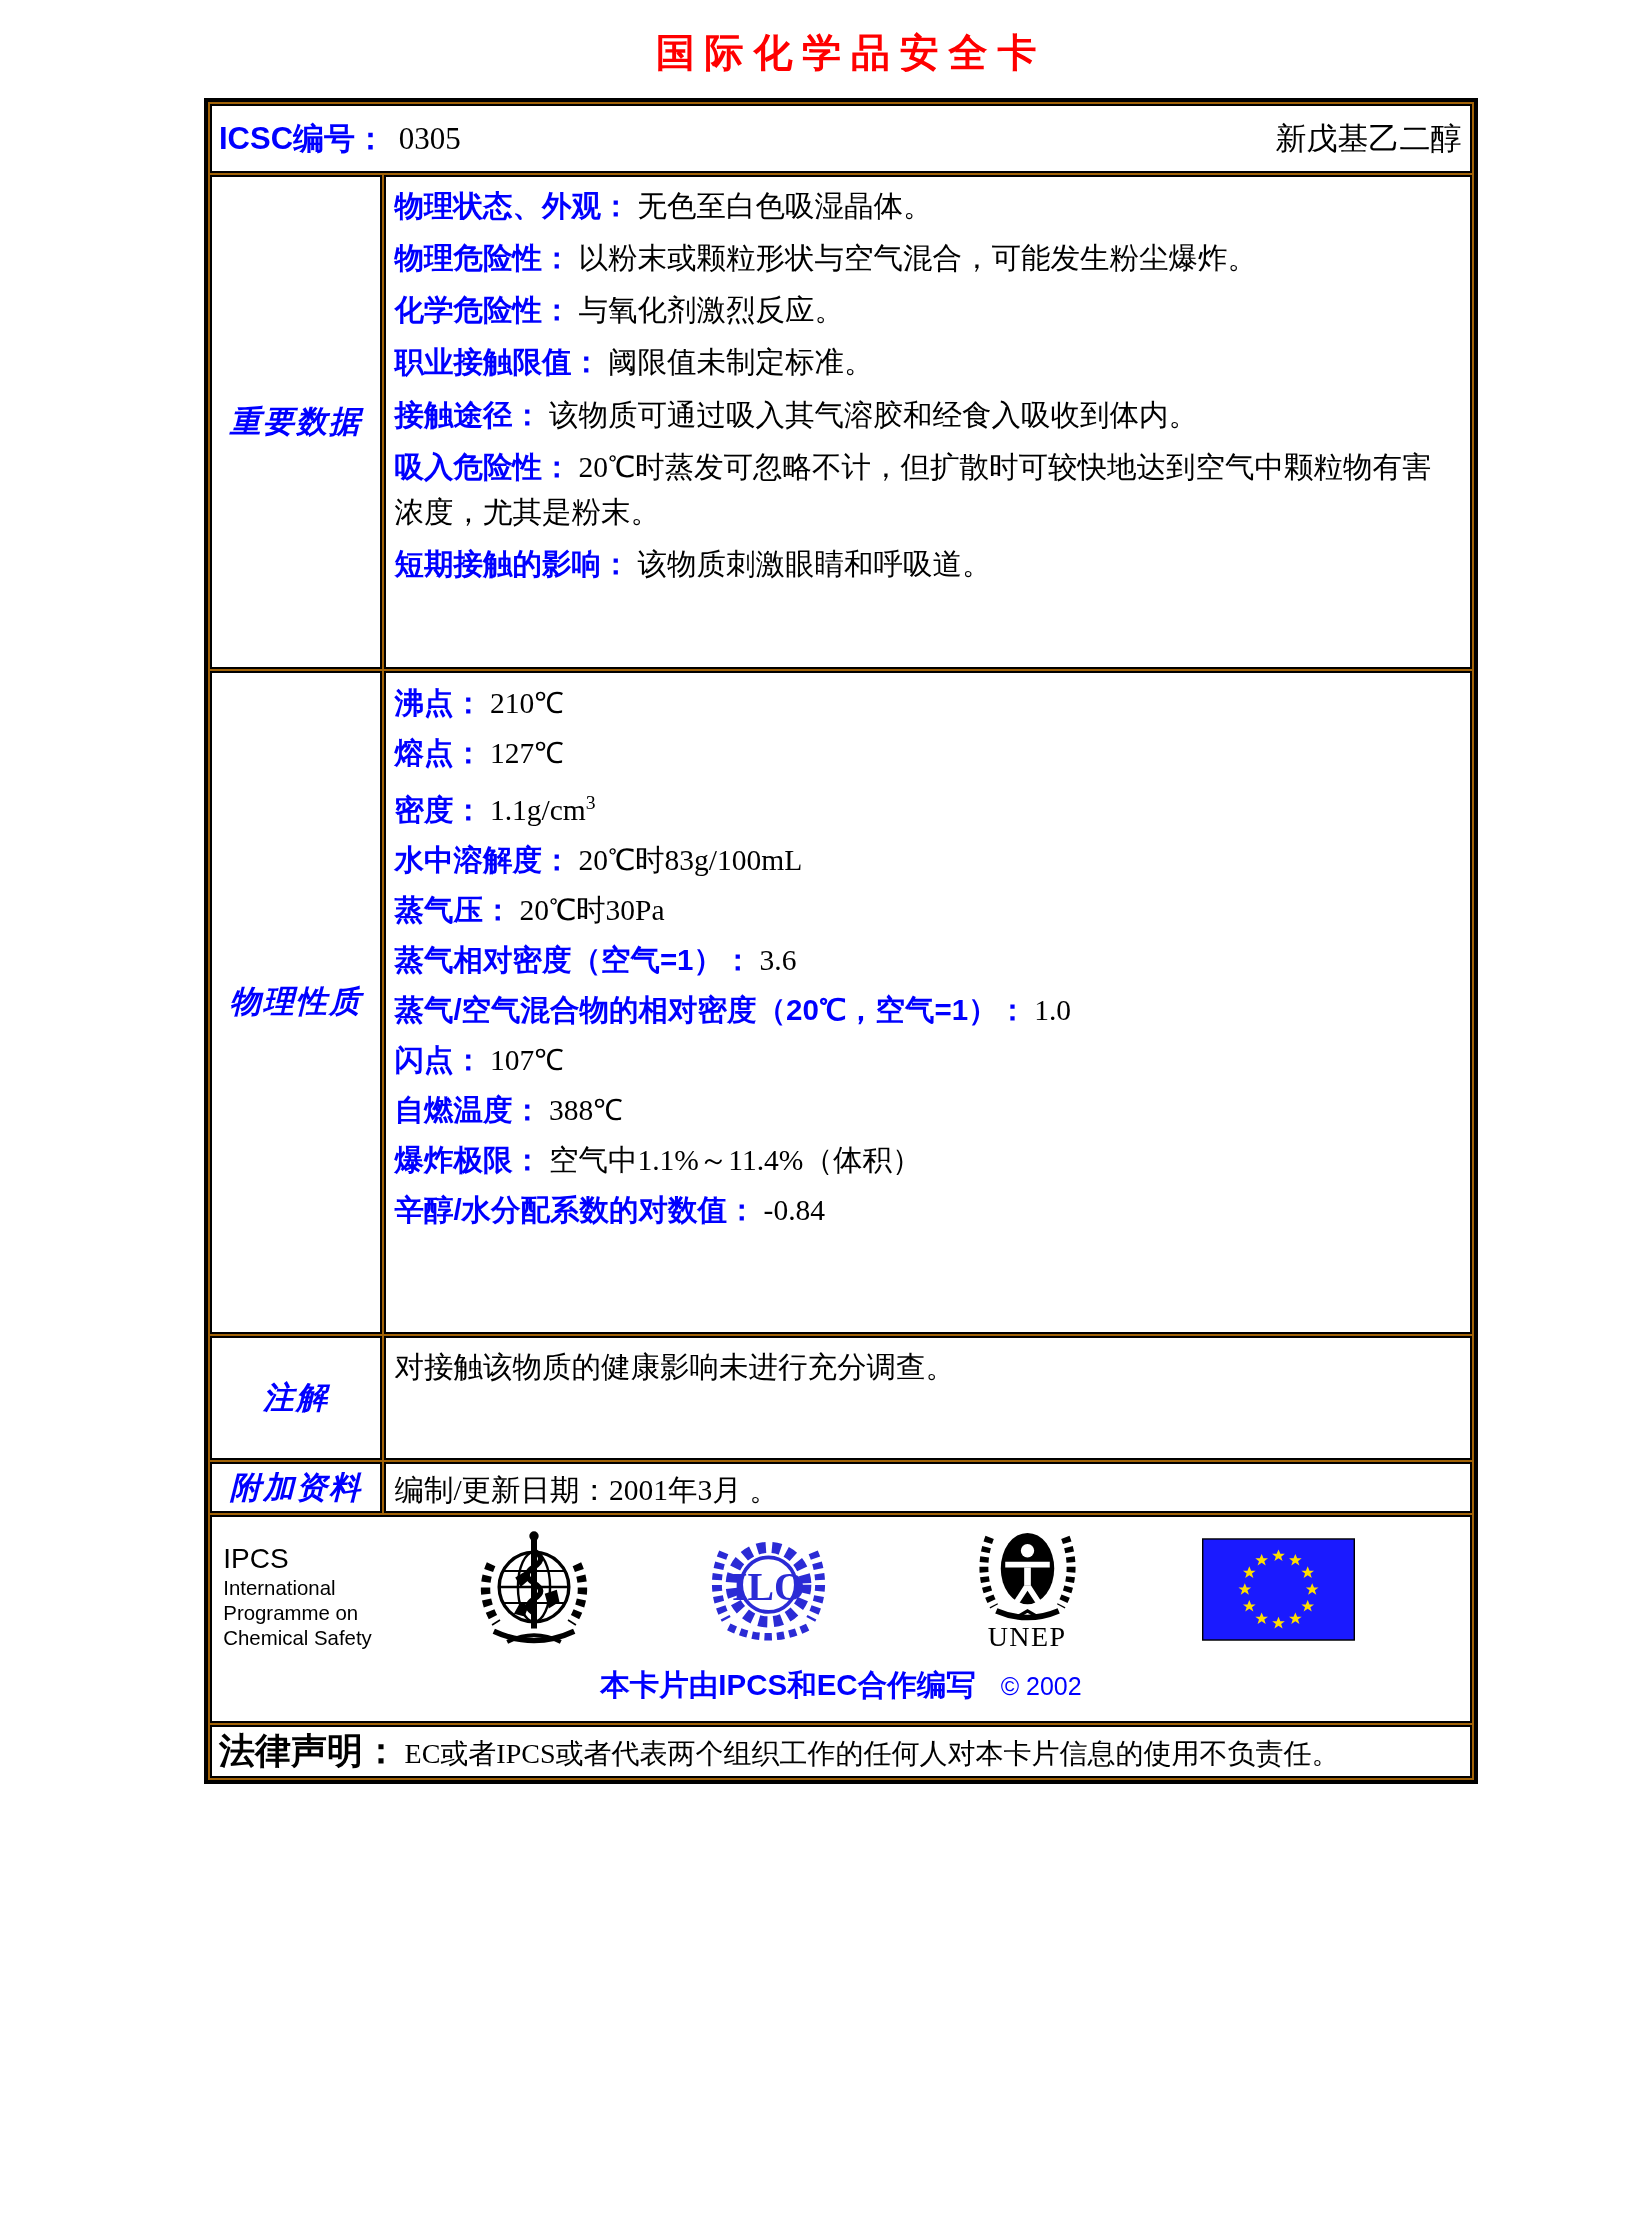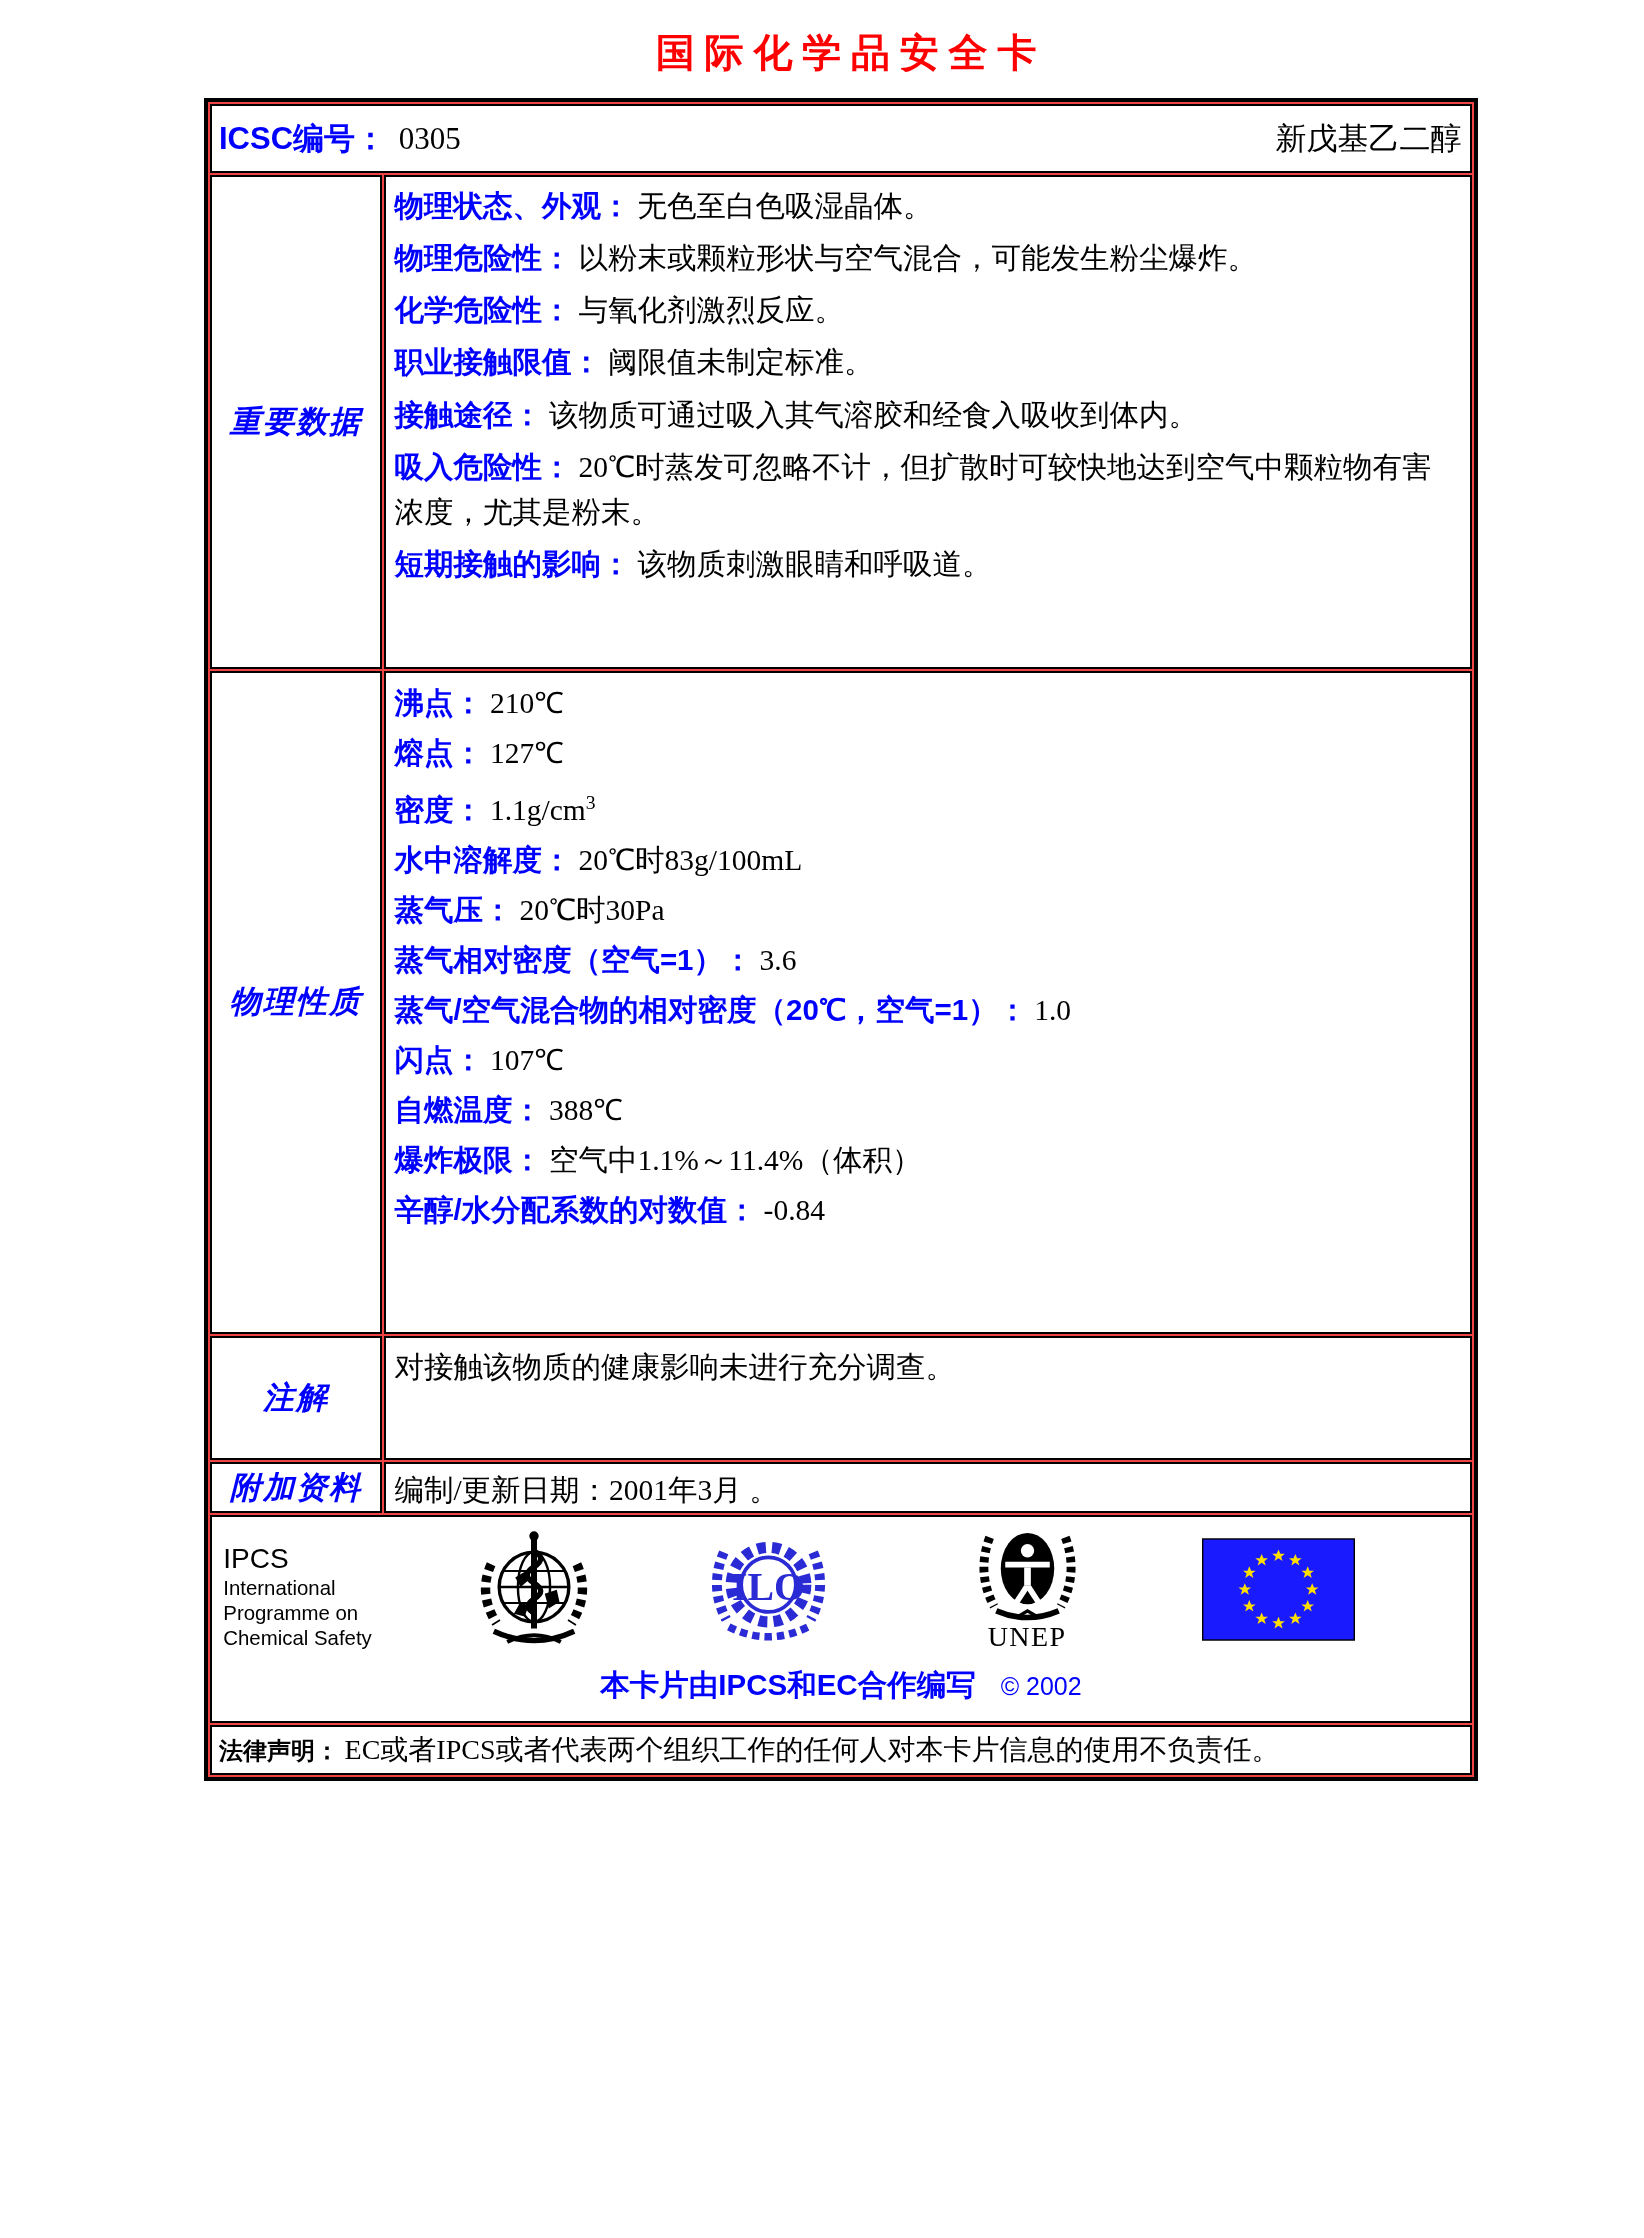--- a/index.html
+++ b/index.html
@@ -5,21 +5,21 @@
   html,body{margin:0;padding:0;background:#ffffff;}
   body{width:1644px;height:2239px;position:relative;font-family:"Liberation Serif",serif;color:#000;}
   .page-title{
     position:absolute;left:204px;top:15.5px;width:1274px;margin:10px;
     text-align:center;font-family:"Liberation Sans",sans-serif;
     font-size:39px;font-weight:bold;color:#ff0000;letter-spacing:9.8px;
   }
   table.card{
     position:absolute;left:204px;top:98px;width:1274px;
     border:4.9px solid #000;border-collapse:separate;border-spacing:2.8px;
-    table-layout:fixed;background:#ef4444;
+    table-layout:fixed;background:#a16207;
   }
   col.c-label{width:172px;}
   td{border:2.1px solid #000;background:#fff;vertical-align:top;padding:0;}
   td.label-td{vertical-align:middle;text-align:center;font-style:italic;}
   .sec-label{
     font-family:"Liberation Sans",sans-serif;font-weight:bold;
     color:#0000ff;font-size:31px;letter-spacing:2.1px;
   }
   
   td.header-td{height:65px;vertical-align:middle;}
@@ -52,21 +52,21 @@
   .unep-wrap{left:751px;top:7px;width:128px;text-align:center;}
   .unep-label{font-family:"Liberation Serif",serif;font-weight:normal;font-size:28px;letter-spacing:1.4px;line-height:29.5px;margin-top:-2.8px;}
   .eu-flag{left:990px;top:21px;}
   .credit{
     position:absolute;left:0;right:0;top:149px;text-align:center;
     font-family:"Liberation Sans",sans-serif;font-weight:bold;color:#0000ff;font-size:29.5px;
   }
   .credit .copy{font-size:25px;font-weight:normal;margin-left:25px;}
   
   td.legal-td{height:46px;vertical-align:middle;padding:0 7px;}
-  .legal-k{font-family:"Liberation Sans",sans-serif;font-weight:bold;font-size:24px;text-align:right;}
+  .legal-k{font-family:"Liberation Sans",sans-serif;font-weight:bold;font-size:36px;text-align:right;}
   .legal-v{font-size:28px;margin-left:5.6px;}
 </style>
 </head>
 <body>
 
 <h1 class="page-title">国际化学品安全卡</h1>
 
 <table class="card">
   <colgroup>
       <col class="c-label">

